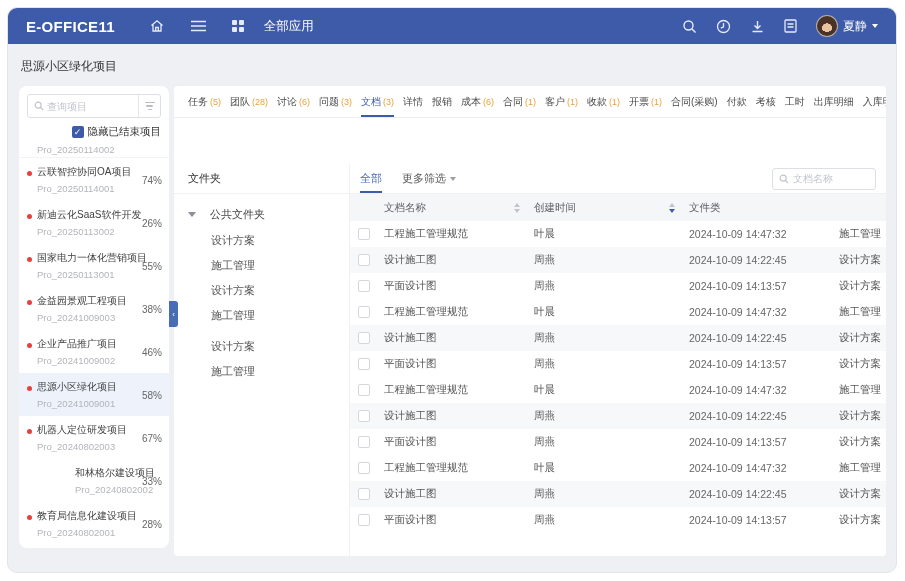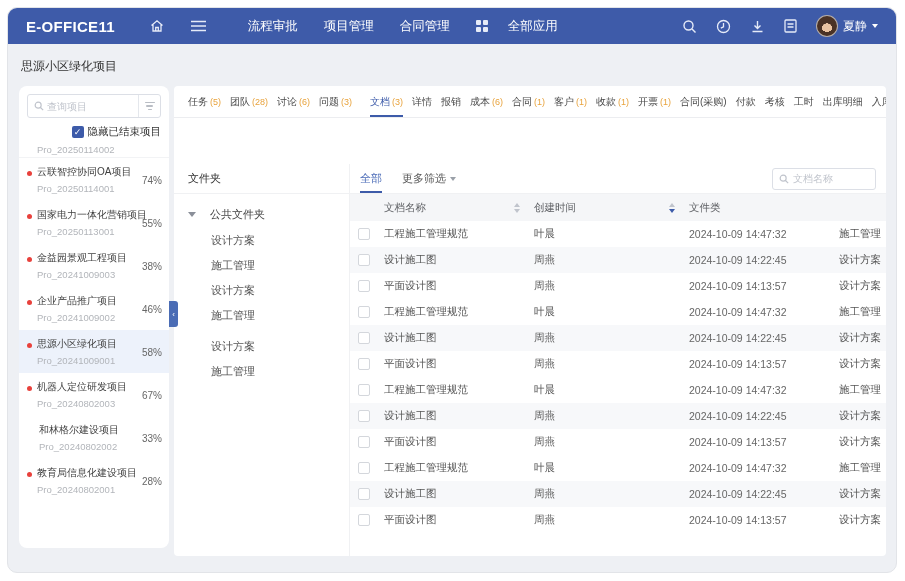--- a/index.html
+++ b/index.html
@@ -41,39 +41,39 @@
                 align-items:center; justify-content:center; gap:2px; cursor:pointer; }
   .filter-seg i { display:block; height:1.5px; background:#b9bdc4; border-radius:1px; }
   .filter-seg i:nth-child(1){width:10px} .filter-seg i:nth-child(2){width:7px} .filter-seg i:nth-child(3){width:4px}
   .hide-row { margin-top:7px; display:flex; justify-content:flex-end; align-items:center; gap:4px; cursor:pointer; }
   .cb-on { width:12px; height:12px; background:var(--accent,#3d5ba9); border-radius:2px; color:#fff; font-size:9px;
            line-height:12px; text-align:center; }
   .hide-lbl { font-size:10.5px; color:#333; }
   .clipped { padding:5px 21px 2px 18px; font-size:9.5px; color:#b2b5ba; border-bottom:1px solid #f2f3f5; }
   .proj-list { }
   .proj { position:relative; padding:7px 8px 7px 18px; cursor:pointer; }
-  .proj.nodot { padding-left:20px; }
+  .proj.nodot { padding-left:20px;margin-left:36px; }
   .proj .dot { position:absolute; left:8px; top:13px; width:5px; height:5px; border-radius:50%; background:var(--dot,#e8413c); }
   .proj.selected { background:var(--selected,#edf2fb); }
   .proj-name { font-size:10px; color:#3f3f3f; white-space:nowrap; max-width:112px; overflow:hidden; }
   .proj-code { font-size:9.5px; color:#b2b5ba; margin-top:4px; white-space:nowrap; }
   .proj-pct { position:absolute; right:7px; top:50%; transform:translateY(-50%); font-size:10px; color:#666; }
   .collapse { position:absolute; left:161px; top:293px; width:9px; height:26px; background:#4a6cb5; color:#fff;
               border-radius:0 3px 3px 0; font-size:8px; display:flex; align-items:center; justify-content:center;
               cursor:pointer; z-index:5; }
 
   
   .main-panel { position:absolute; left:166px; top:78px; width:712px; height:470px; background:#fff;
                 border-radius:4px; display:flex; flex-direction:column; overflow:hidden; }
   .tabbar { display:flex; align-items:stretch; gap:9px; padding:0 8px 0 14px; border-bottom:1px solid #ecedf0;
             height:32px; flex:none; }
   .tab { font-size:10px; color:#4a4a4a; white-space:nowrap; cursor:pointer; position:relative;
          display:flex; align-items:center; }
   .tab .cnt { color:var(--count,#e8a33d); font-size:9px; margin-left:2px; }
-  .tab.active { color:var(--accent,#3d5ba9);margin-left:9px; }
+  .tab.active { color:var(--accent,#3d5ba9); }
   .tab.active::after { content:''; position:absolute; left:0; right:0; bottom:0; height:2px; background:var(--accent,#3d5ba9); }
   .main-body { flex:1; display:flex; min-height:0;margin-top:46px; }
 
   .folder-col { width:176px; flex:none; border-right:1px solid #f0f1f3; display:flex; flex-direction:column; }
   .folder-head { padding:0 14px; font-size:11px; color:#333; border-bottom:1px solid #f0f1f3; height:30px;
                  display:flex; align-items:center; flex:none; }
   .tree { padding:13px 14px; }
   .tree-root { font-size:11px; color:#444; display:flex; align-items:center; gap:14px; cursor:pointer; }
   .tri.dn-g { border-left:4px solid transparent; border-right:4px solid transparent; border-top:5px solid #8a8f99; }
   .tree-children { margin:11px 0 0 23px; }
@@ -116,25 +116,20 @@
         <path d="M2.5 7.5 L8 2.8 L13.5 7.5 M4 6.8 V13 H12 V6.8 M6.7 13 V9.5 H9.3 V13"></path>
       </svg>
     </span>
     <span class="nav-ic nav-burger">
       <svg width="15" height="12" viewBox="0 0 15 12" stroke="#e6ebf8" stroke-width="1.6">
         <line x1="0" y1="1.5" x2="15" y2="1.5"></line>
           <line x1="0" y1="6" x2="15" y2="6"></line>
           <line x1="0" y1="10.5" x2="15" y2="10.5"></line>
       </svg>
     </span>
-    <div class="nav-menu">
-      <span class="nav-item">流程审批</span>
-      <span class="nav-item">项目管理</span>
-      <span class="nav-item">合同管理</span>
-    </div>
     <div class="nav-apps">
       <span class="nav-ic">
         <svg width="12" height="12" viewBox="0 0 12 12" fill="#e6ebf8">
           <rect x="0" y="0" width="5" height="5" rx="1"></rect>
             <rect x="7" y="0" width="5" height="5" rx="1"></rect>
           <rect x="0" y="7" width="5" height="5" rx="1"></rect>
             <rect x="7" y="7" width="5" height="5" rx="1"></rect>
         </svg>
       </span>
       <span>全部应用</span>
@@ -198,20 +193,26 @@
     <div class="clipped">Pro_20250114002</div>
     <div class="proj-list">
         <div class="proj">
           <span class="dot"></span>
           <div class="proj-name">云联智控协同OA项目</div>
           <div class="proj-code">Pro_20250114001</div>
           <span class="proj-pct">74%</span>
         </div>
         <div class="proj">
           <span class="dot"></span>
+          <div class="proj-name">新迪云化SaaS软件开发</div>
+          <div class="proj-code">Pro_20250113002</div>
+          <span class="proj-pct">26%</span>
+        </div>
+        <div class="proj">
+          <span class="dot"></span>
           <div class="proj-name">国家电力一体化营销项目</div>
           <div class="proj-code">Pro_20250113001</div>
           <span class="proj-pct">55%</span>
         </div>
         <div class="proj">
           <span class="dot"></span>
           <div class="proj-name">金益园景观工程项目</div>
           <div class="proj-code">Pro_20241009003</div>
           <span class="proj-pct">38%</span>
         </div>

